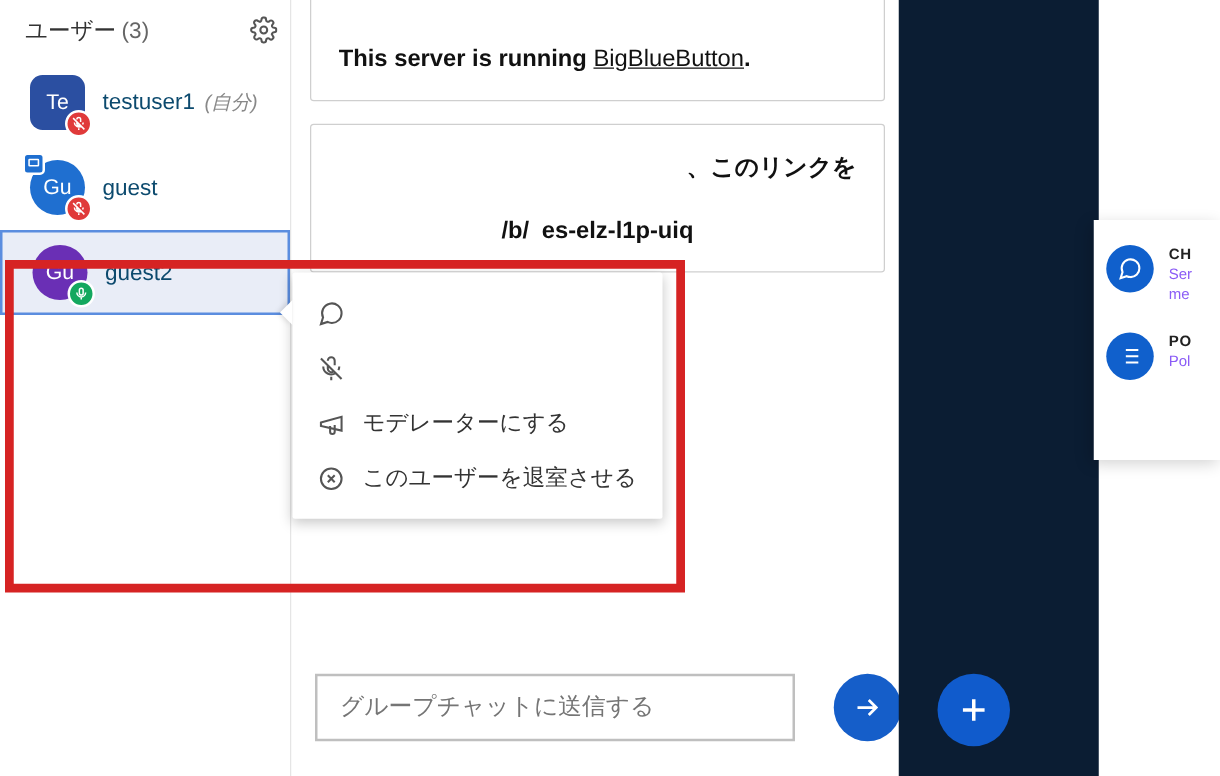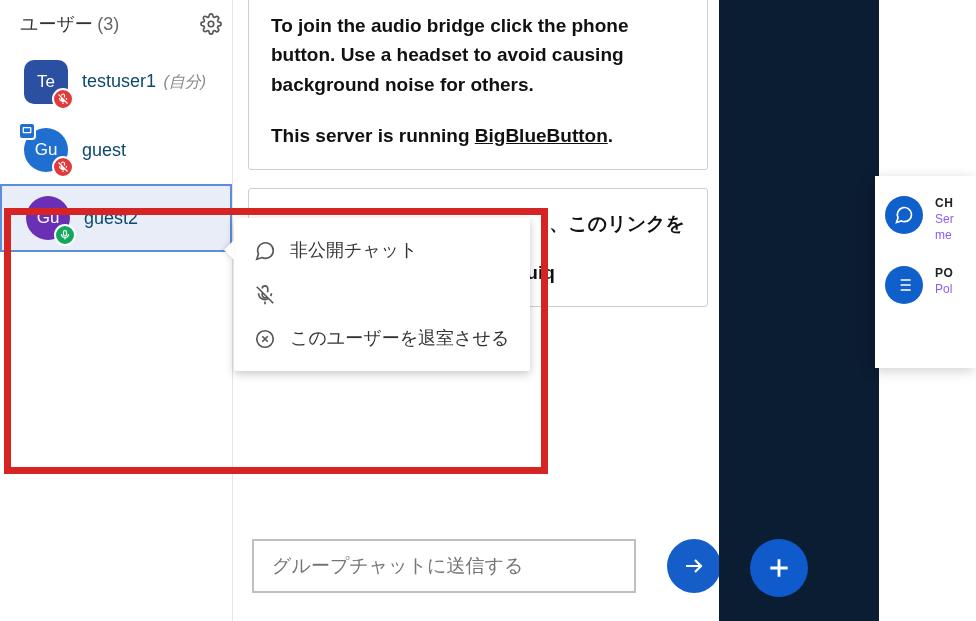--- a/index.html
+++ b/index.html
@@ -50,21 +50,21 @@
   
   .main-col {
     position: absolute; left: 248px; top: 0; width: 460px; height: 621px;
   }
   .card {
     border: 1px solid #cfcfcf; border-radius: 3px; background: #fff;
     padding: 18px 22px; margin-bottom: 18px;
   }
   .card-text { font-size: 19px; font-weight: 700; line-height: 1.55; color: #111; }
   .card-text a { color: #111; text-decoration: underline; }
-  .bbb-link { font-weight: 700; text-decoration: underline; }
+  .bbb-link { font-weight: 400; text-decoration: underline; }
   .card2-title { padding-top: 2px; }
   .card2-link  { margin-top: 20px; display:block; }
 
   
   .chat-bar {
     position: absolute; left: 252px; bottom: 28px;
     display: flex; align-items: center; gap: 31px;
   }
   .chat-input {
     width: 384px; height: 54px; border: 2px solid #bfbfbf;
@@ -185,21 +185,20 @@
             <path d="M5 10a7 7 0 0 0 14 0M12 21v-4"></path>
           </svg>
       </div>
     </div>
     <span class="user-name">guest2</span>
   </div>
 </div>
 
 <div class="main-col">
   <div class="card" style="margin-top:-8px;">
-    <p class="card-text">To join the audio bridge click the phone button. Use a headset to avoid causing background noise for others.</p>
     <p class="card-text" style="margin-top:22px;">
       <span>This server is running </span><a class="bbb-link" href="#">BigBlueButton</a><span>.</span>
     </p>
   </div>
 
   <div class="card">
     <p class="card-text card2-title">
       <span style="visibility:hidden">x</span><span style="float:right;">、このリンクを</span>
     </p>
     <span class="card-text card2-link" style="text-align:center;">
@@ -210,32 +209,39 @@
 
 <div class="ctx-menu">
   <div class="ctx-tail"></div>
 
   <div class="ctx-item">
     <span class="ctx-ico">
       <svg width="22" height="22" viewBox="0 0 24 24" fill="none" stroke="currentColor" stroke-width="1.8">
           <path d="M21 11.5a8.38 8.38 0 0 1-8.5 8.5 8.5 8.5 0 0 1-3.7-.85L3 21l1.85-5.8A8.5 8.5 0 1 1 21 11.5z"></path>
         </svg>
     </span>
-    <span class="ctx-label">非公開チャット</span>
   </div>
 
   <div class="ctx-item">
     <span class="ctx-ico">
       <svg width="22" height="22" viewBox="0 0 24 24" fill="none" stroke="currentColor" stroke-width="1.8">
           <path d="M9 9v3a3 3 0 0 0 5.1 2.1M15 9V5a3 3 0 0 0-6 0M19 10a7 7 0 0 1-.8 3.2M5 10a7 7 0 0 0 11 5.7M12 19v3M3 3l18 18"></path>
         </svg>
     </span>
   </div>
 
 
+  <div class="ctx-item">
+    <span class="ctx-ico">
+      <svg width="22" height="22" viewBox="0 0 24 24" fill="none" stroke="currentColor" stroke-width="1.8">
+          <path d="M3 11l18-5v12L3 14v-3zM11 14v5a2 2 0 0 0 4 0v-6"></path>
+        </svg>
+    </span>
+    <span class="ctx-label">モデレーターにする</span>
+  </div>
 
   <div class="ctx-item">
     <span class="ctx-ico">
       <svg width="22" height="22" viewBox="0 0 24 24" fill="none" stroke="currentColor" stroke-width="1.8">
           <circle cx="12" cy="12" r="9"></circle>
           <path d="M9 9l6 6M15 9l-6 6"></path>
         </svg>
     </span>
     <span class="ctx-label">このユーザーを退室させる</span>
   </div>

